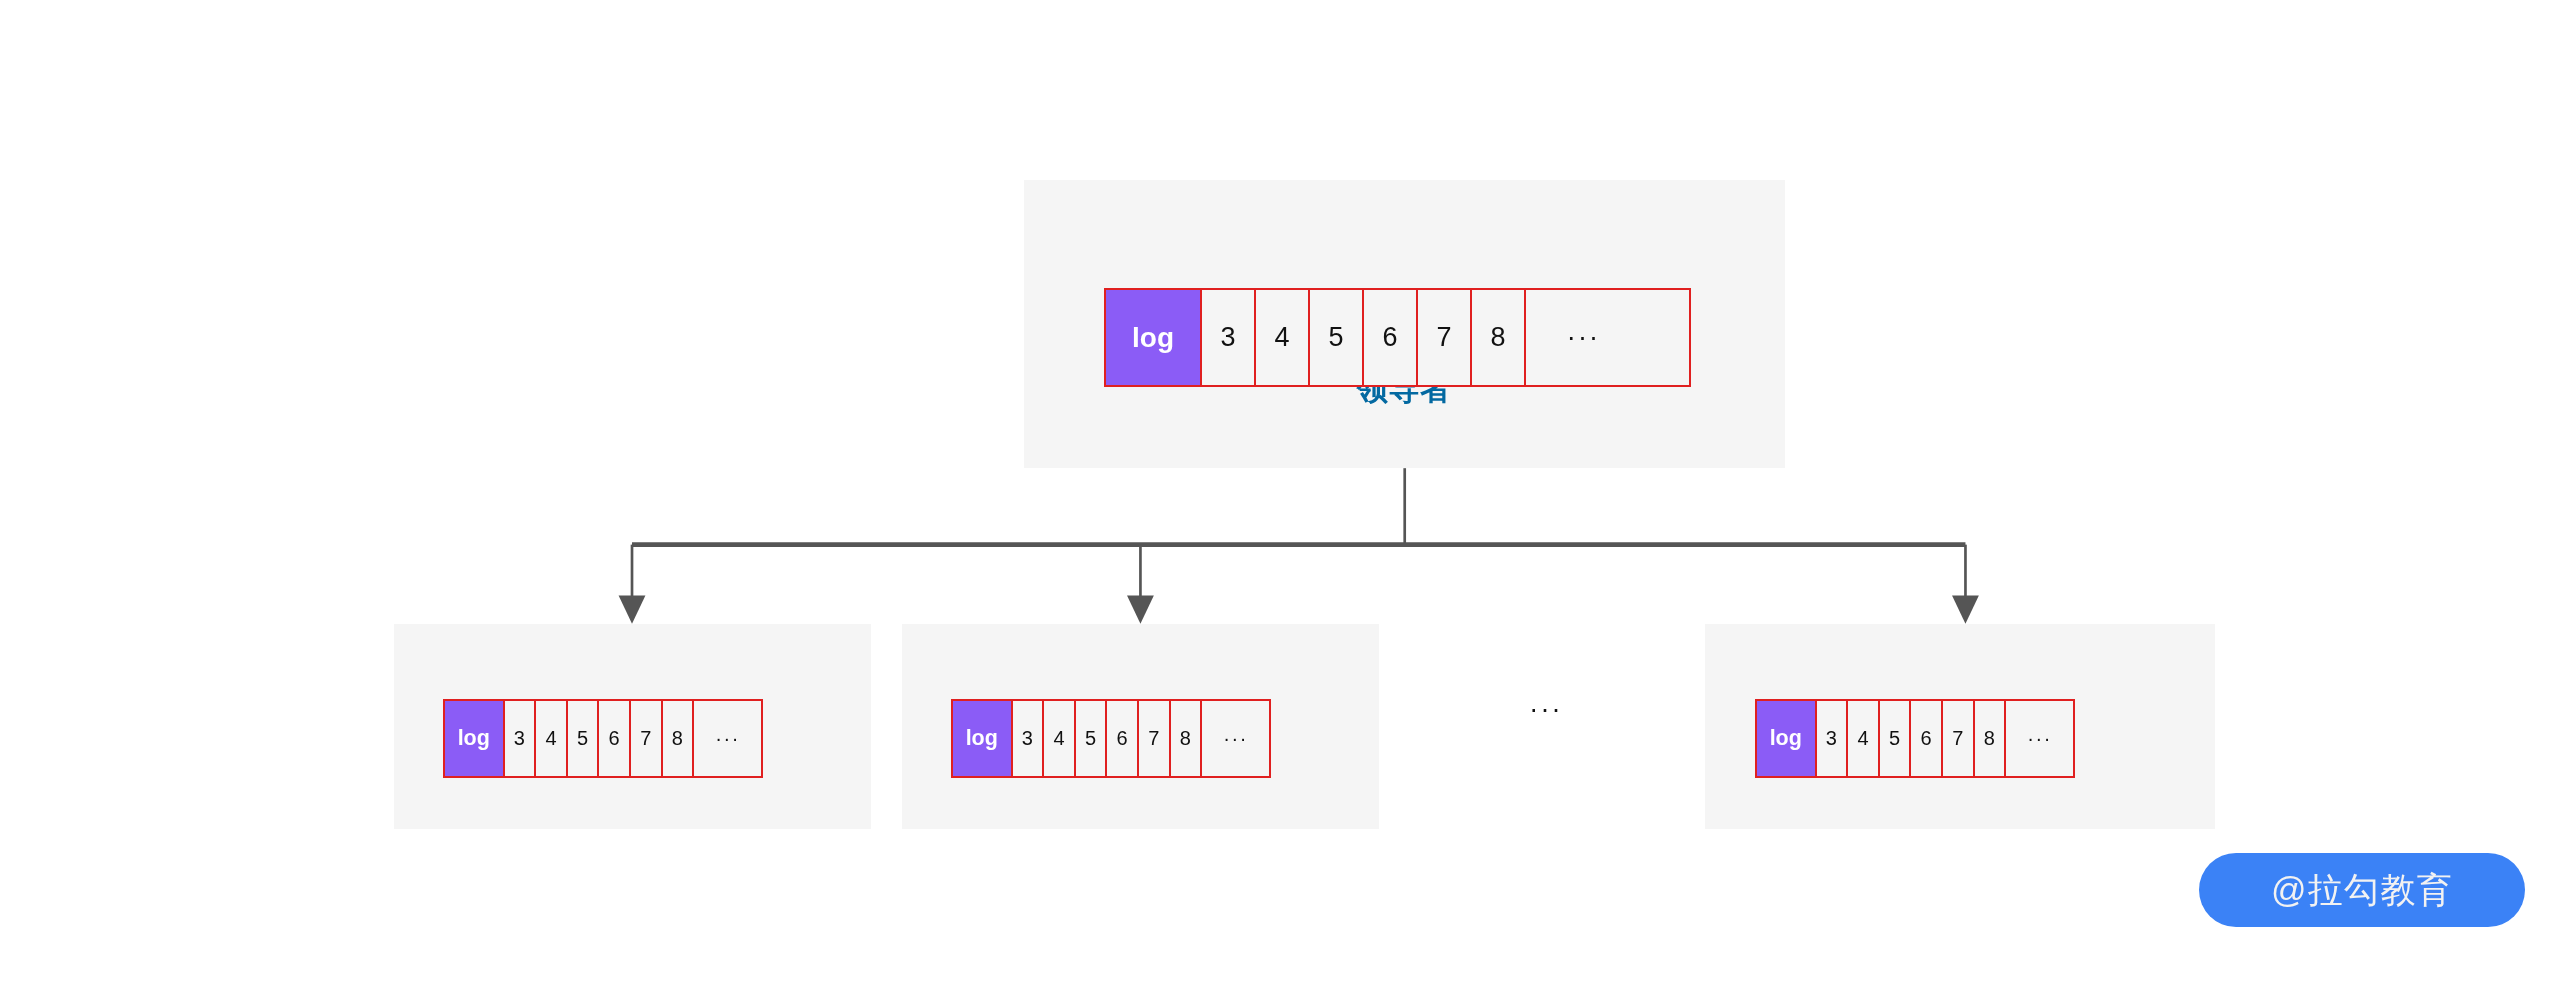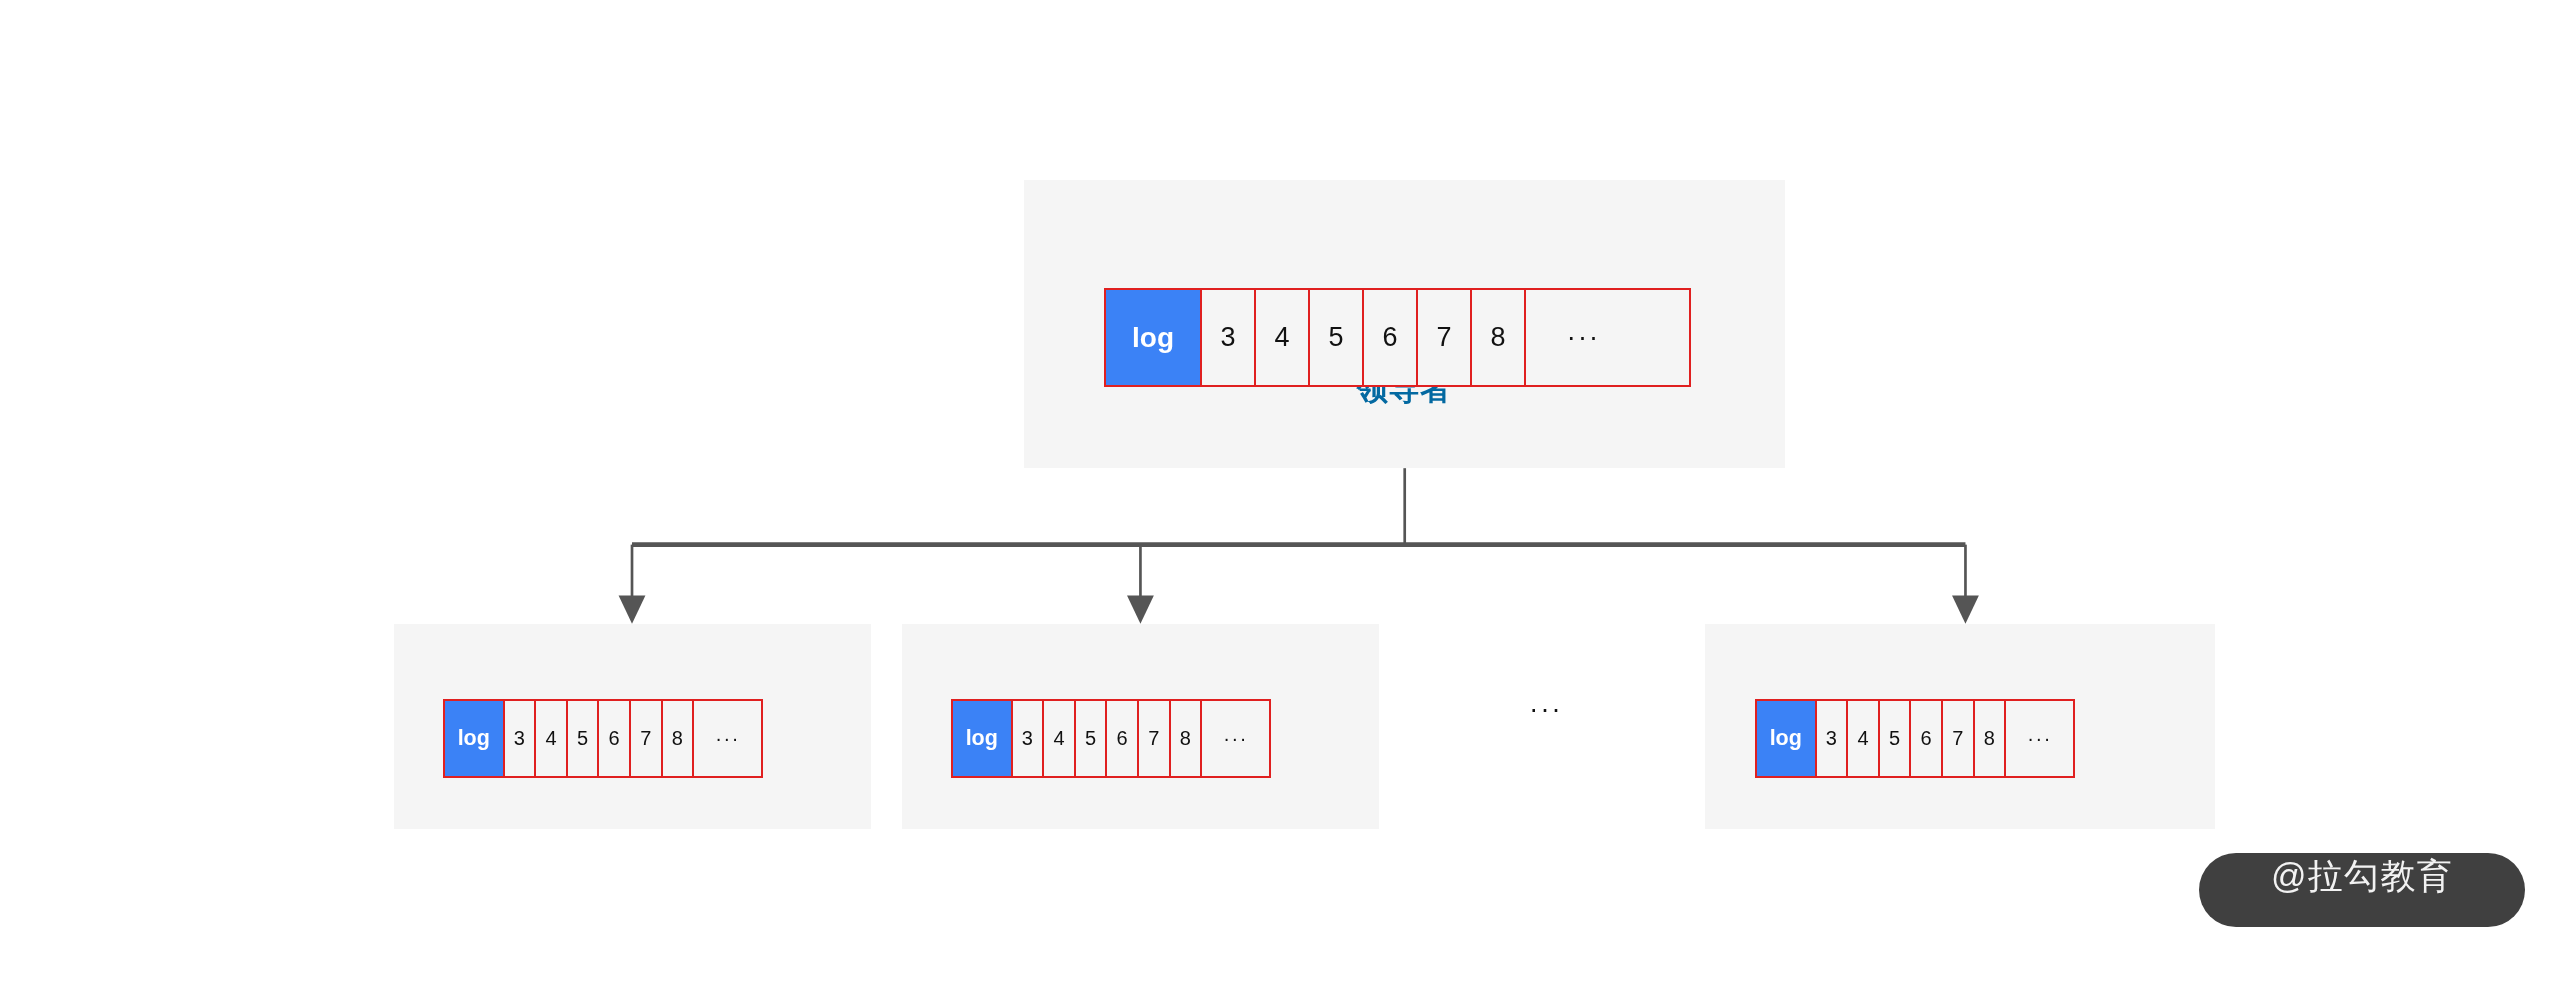--- a/index.html
+++ b/index.html
@@ -88,21 +88,21 @@
     display: flex;
     align-items: center;
     justify-content: center;
     color: #111111;
     border-left: 2px solid #e02020;
   }
   .log-strip .cell:first-child {
     border-left: none;
   }
   .log-strip .cell.log-cell {
-    background: #3b82f6;
+    background: #8b5cf6;
     color: #ffffff;
     font-weight: 700;
   }
   .log-strip .cell.ellipsis-cell {
     letter-spacing: 0.08em;
   }
 
   
   #leader-strip {
     left: 1104px;
@@ -142,22 +142,23 @@
   }
 
   
   #watermark {
     position: absolute;
     left: 2199px;
     top: 853px;
     width: 326px;
     height: 74px;
     border-radius: 37px;
-    background: #404040;
+    background: #3b82f6;
     display: flex;
+    align-items: center;
     justify-content: center;
   }
   #watermark-text {
     color: #f2f2f2;
     font-size: 35px;
     font-weight: 500;
     letter-spacing: 1.3px;
     white-space: nowrap;
   }
 </style>

